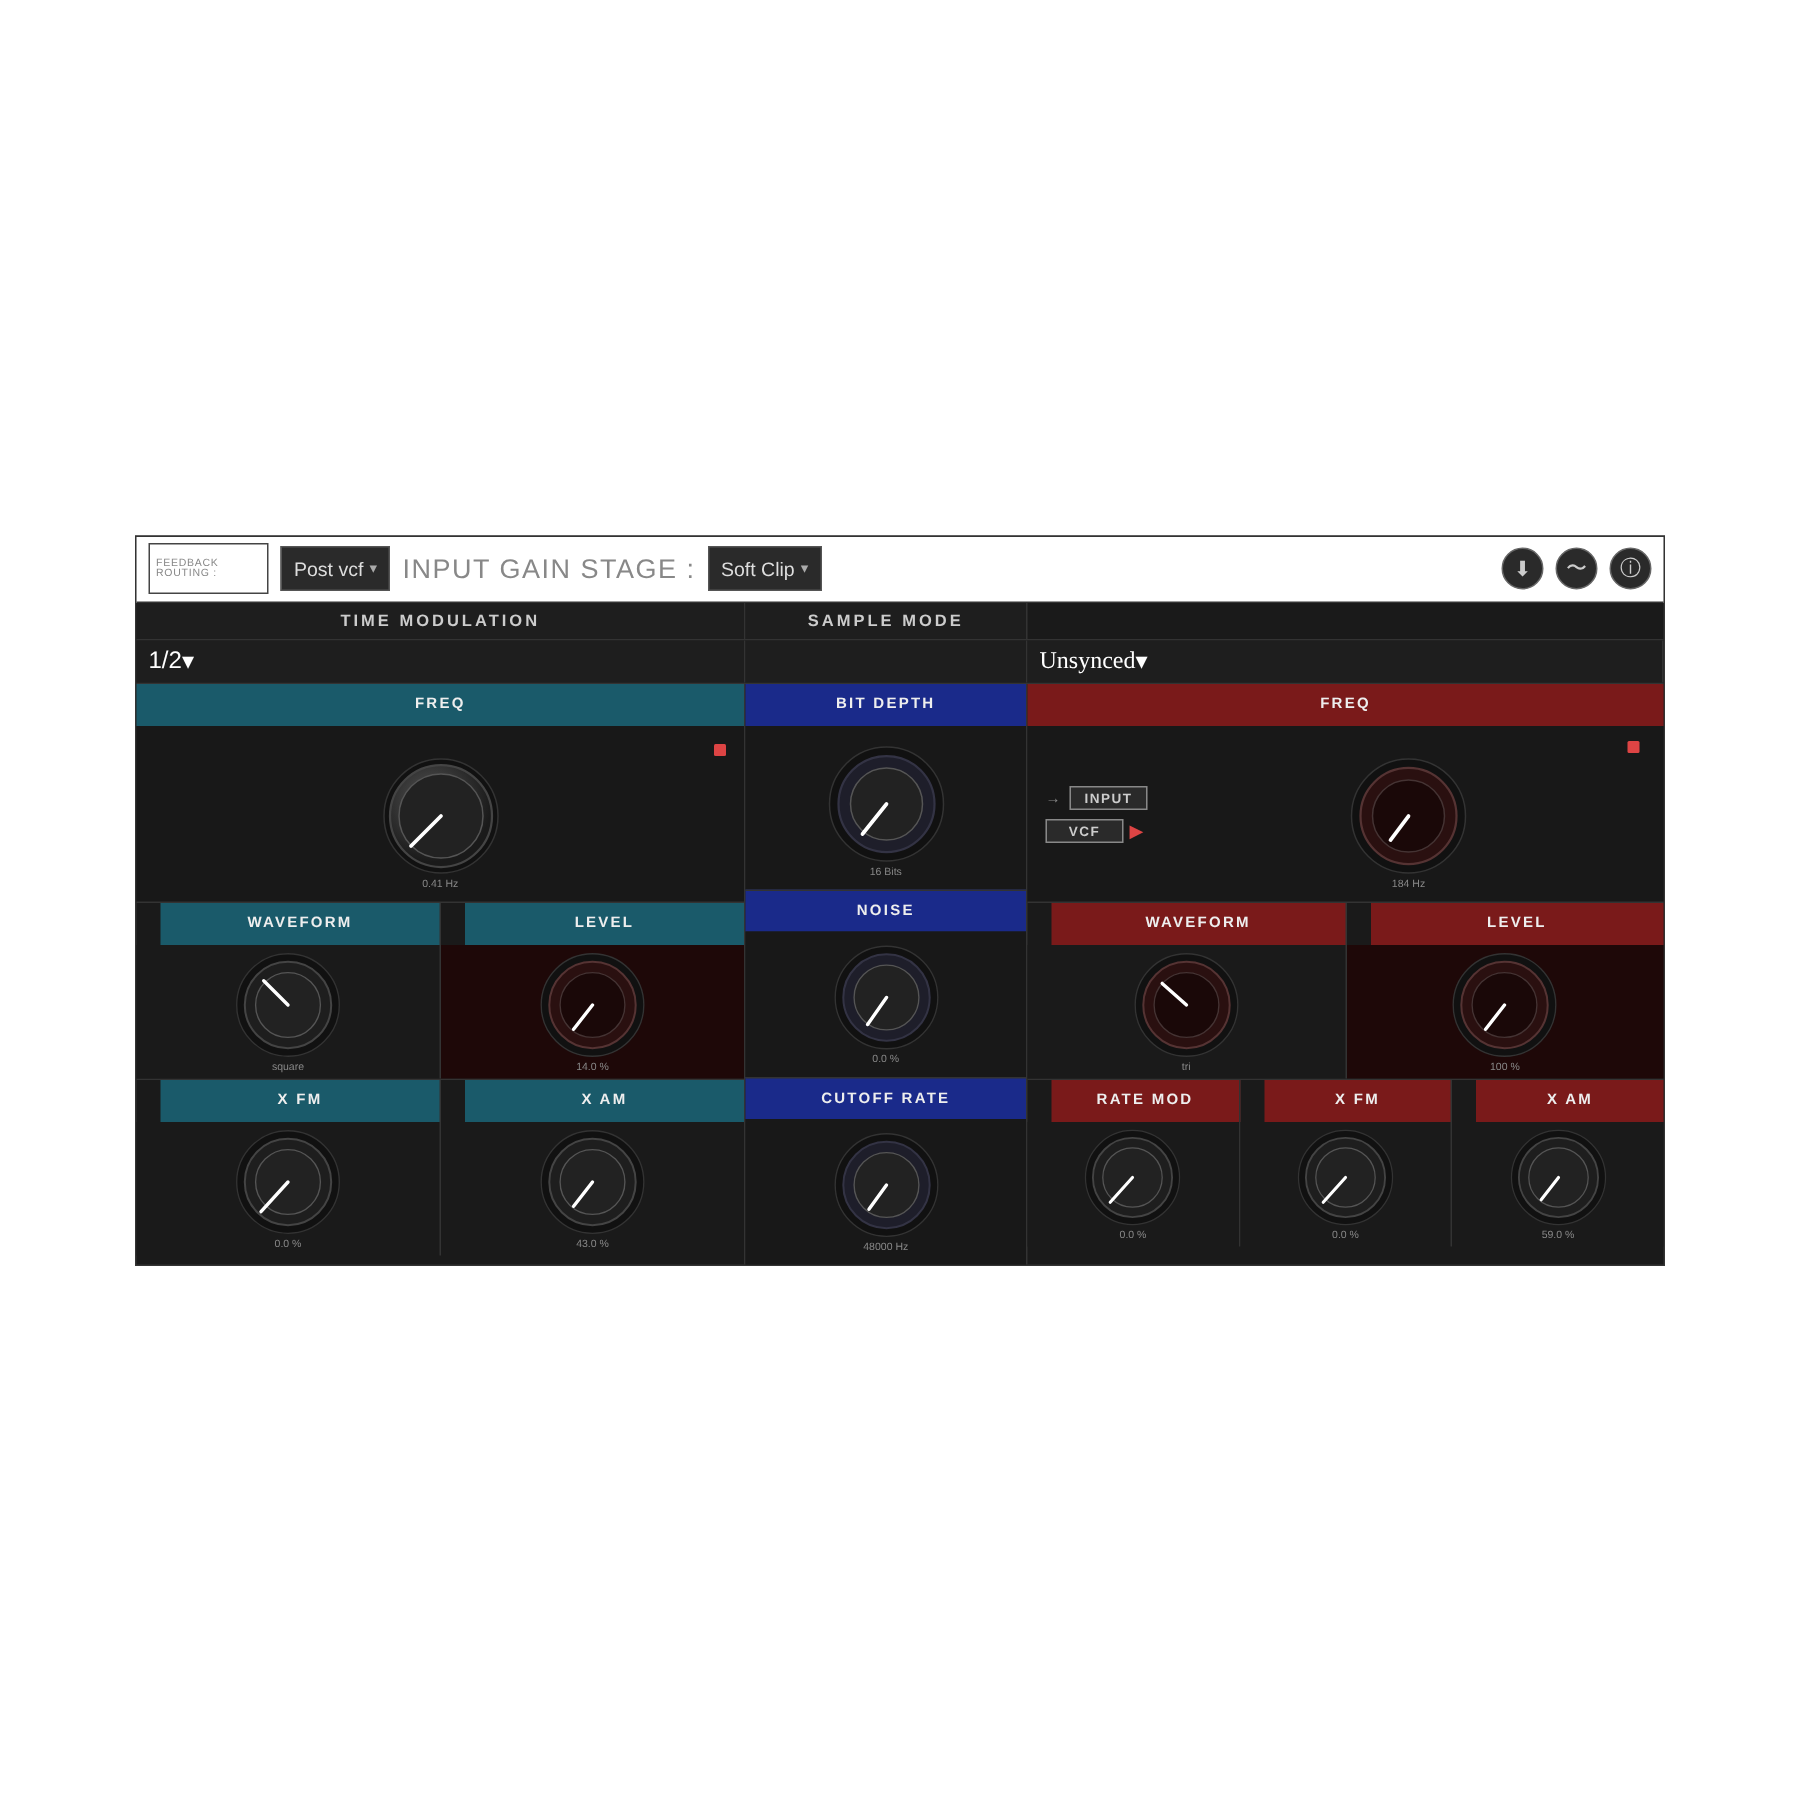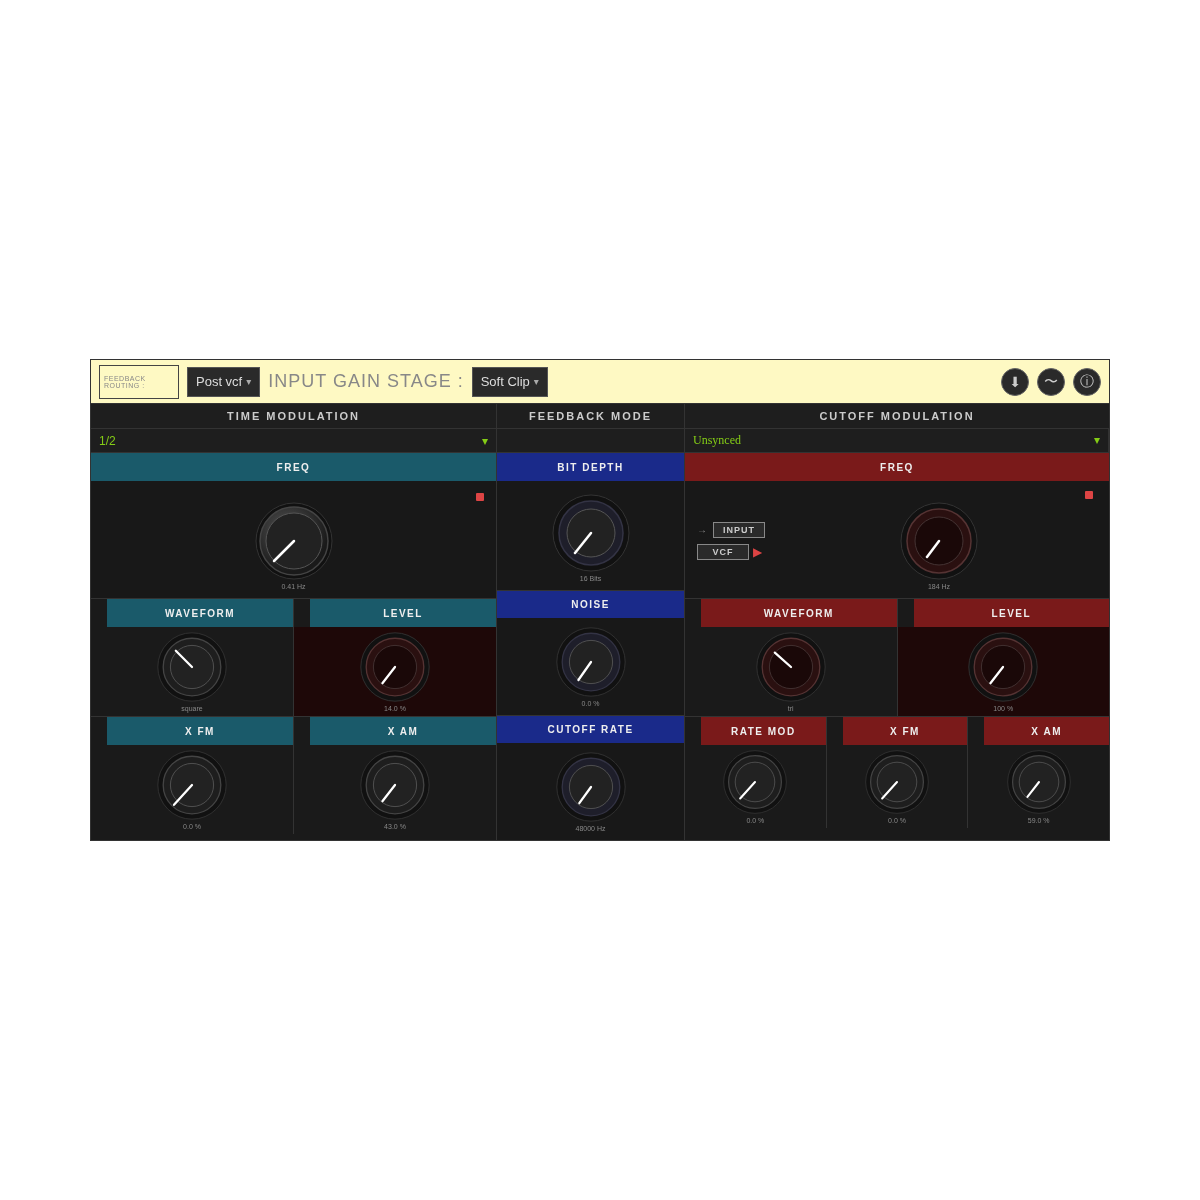--- a/index.html
+++ b/index.html
@@ -15,21 +15,21 @@
     .plugin-container {
       width: 1020px;
       background: #1a1a1a;
       border: 1px solid #333;
       color: #ccc;
     }
     
     .top-bar {
       display: flex;
       align-items: center;
-      background: #fef9c3;
+      background: #ffffff;
       border-bottom: 1px solid #333;
       padding: 4px 8px;
       gap: 8px;
       height: 44px;
     }
     .feedback-routing {
       display: flex;
       flex-direction: column;
       font-size: 7px;
       color: #888;
@@ -85,26 +85,26 @@
     .section-time { width: 406px; border-right: 1px solid #333; }
     .section-digital { width: 188px; border-right: 1px solid #333; }
     .section-cutoff { flex: 1; }
     
     .dropdowns-row {
       display: flex;
       border-bottom: 1px solid #333;
     }
     .dropdown-cell {
       padding: 4px 8px;
-      font-size: 12px;
-      color: #84cc16;
+      font-size: 16px;
+      color: #ffffff;
       border-right: 1px solid #333;
       display: flex;
       align-items: center;
-      justify-content: space-between;
+      justify-content: flex-start;
       cursor: pointer;
       background: #1e1e1e;
     }
     .dropdown-cell.time { width: 406px; }
     .dropdown-cell.digital { width: 188px; }
     .dropdown-cell.cutoff { flex: 1; font-family: Liberation Serif, serif; }
     
     .main-grid {
       display: flex;
     }
@@ -224,24 +224,21 @@
     <div class="icon-btn">
       <span>ⓘ</span>
     </div>
   </div>
 
   <div class="sections-row">
     <div class="section-header section-time">
       <span>TIME MODULATION</span>
     </div>
     <div class="section-header section-digital">
-      <span>FEEDBACK MODE</span>
-    </div>
-    <div class="section-header section-cutoff">
-      <span>CUTOFF MODULATION</span>
+      <span>SAMPLE MODE</span>
     </div>
   </div>
 
   <div class="dropdowns-row">
     <div class="dropdown-cell time">
       <span>1/2</span>
       <span>▾</span>
     </div>
     <div class="dropdown-cell digital" style="background:#1e1e1e;"></div>
     <div class="dropdown-cell cutoff">

